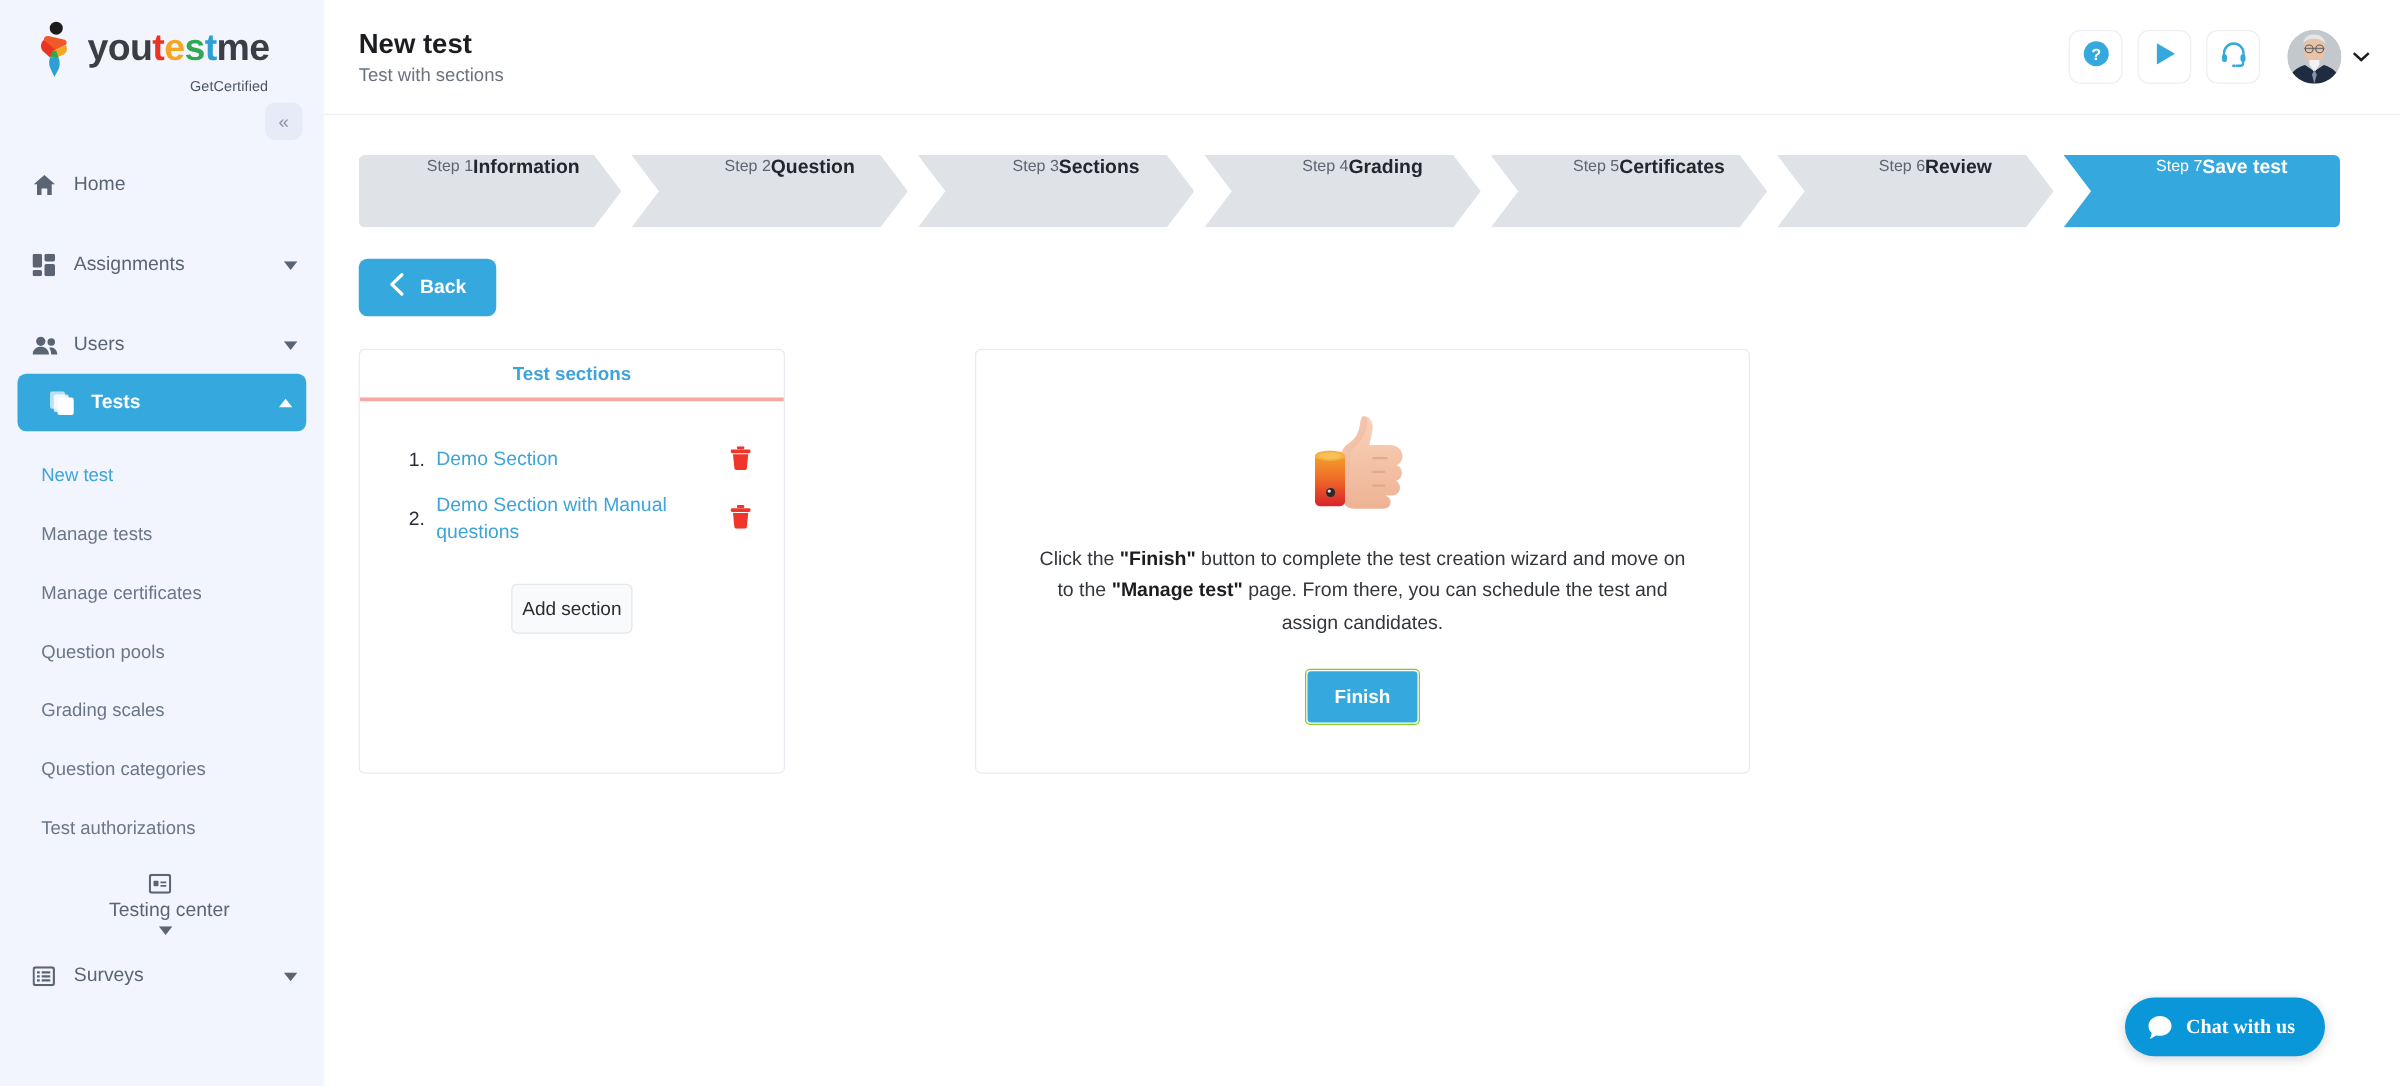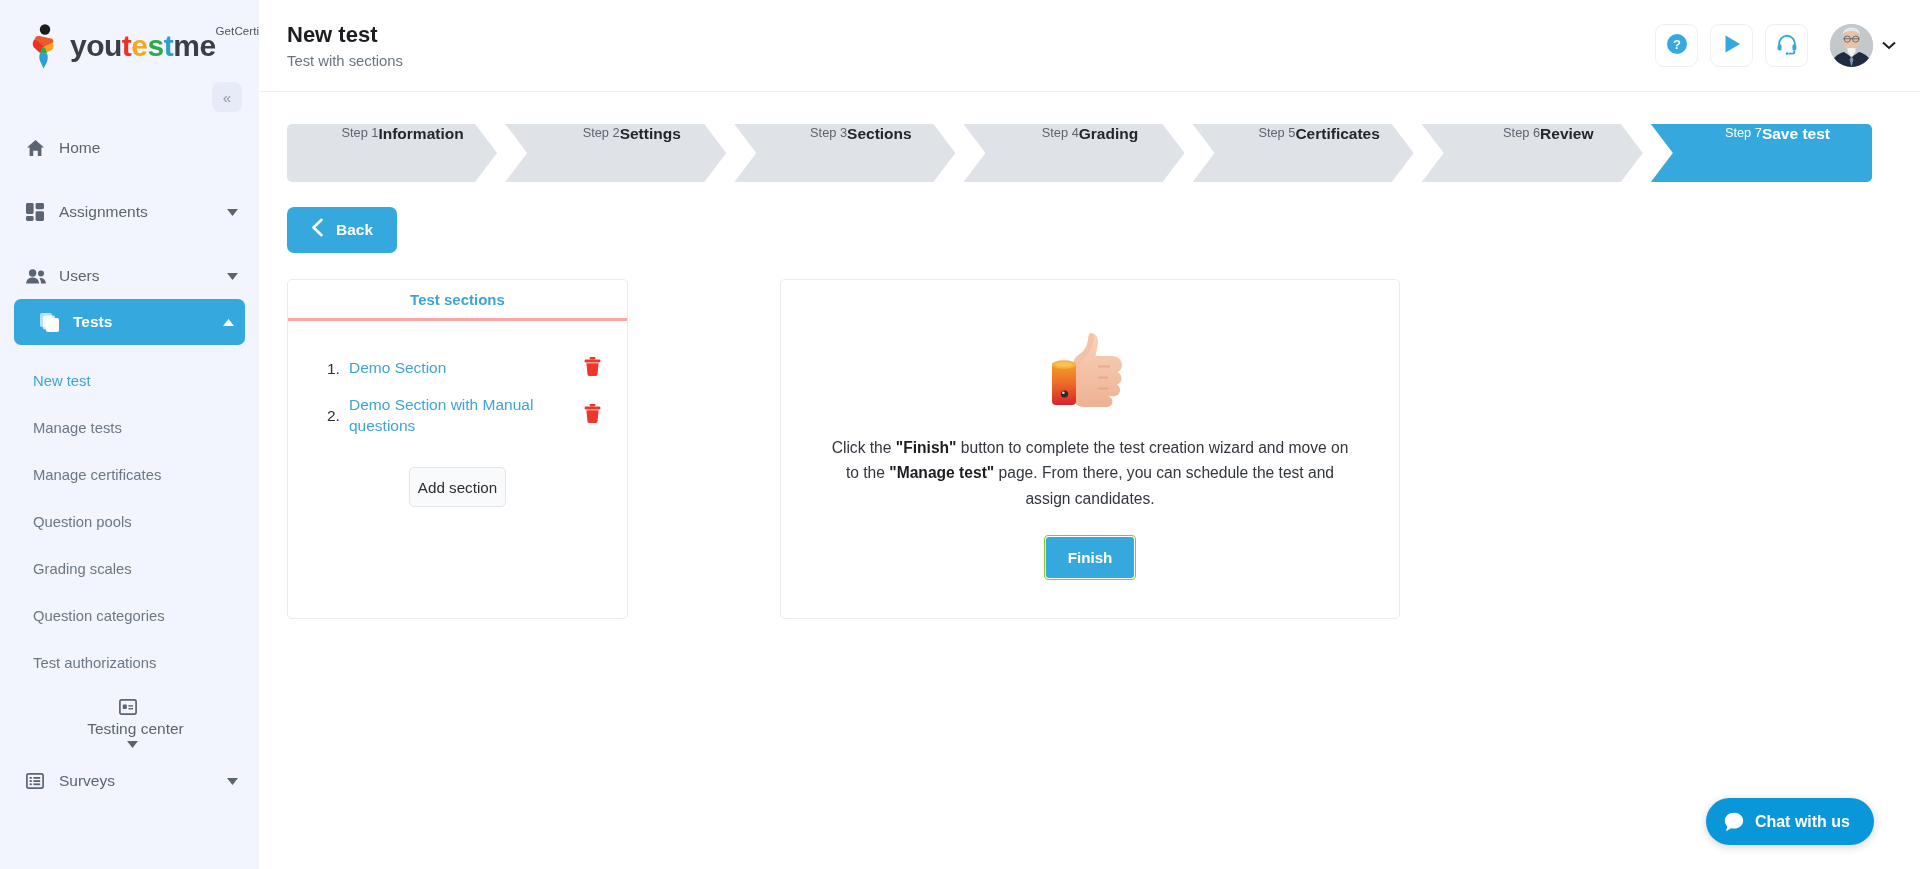--- a/index.html
+++ b/index.html
@@ -19,21 +19,21 @@
     flex: 0 0 259px;
     position: relative;
     overflow: hidden;
   }
   .logo-wrap {
     height: 92px;
     display: flex; align-items: center;
     padding-left: 28px;
     position: relative;
   }
-  .logo { display: flex; }
+  .logo { display: flex; flex-direction: column; }
   .logo-row { display: flex; align-items: center; gap: 9px; }
   .logo-mark { position: relative; width: 33px; height: 46px; }
   .logo-mark svg { display: block; }
   .logo-text {
     font-size: 30px; font-weight: bold; letter-spacing: -0.5px;
     line-height: 1; font-family: "Liberation Sans", sans-serif;
   }
   .logo-sub {
     font-size: 11.5px; color: #4b5563; text-align: right;
     margin-top: 2px; padding-right: 1px; letter-spacing: 0.1px;
@@ -174,25 +174,26 @@
   .finish-btn-wrap { display: flex; justify-content: center; margin-top: 24px; }
   .finish-btn-hl { border: 1px solid #84cc16; border-radius: 4px; padding: 1px; }
   .finish-btn {
     width: 88px; height: 41px; background: #35a8dd; border: none; border-radius: 3px;
     color: #fff; font-weight: bold; font-size: 15.2px; cursor: pointer;
     font-family: "Liberation Sans", sans-serif;
   }
 
   
   .chat-widget {
-    position: absolute; right: 46px; bottom: 24px;
+    position: absolute; right: 60px; bottom: 24px;
     height: 47px; padding: 0 24px 0 18px; border-radius: 24px;
     background: #0a97d9; color: #fff; font-size: 16px; font-weight: bold;
     display: flex; align-items: center; gap: 11px; cursor: pointer;
     box-shadow: 0 2px 9px rgba(0,0,0,0.18);
+    font-family: Liberation Serif, serif;
   }
   .chat-bubble { width: 20px; height: 20px; display:flex; align-items:center; }
 </style>
 </head>
 <body>
 
 <div class="app">
 
   <aside class="sidebar">
 
@@ -409,21 +410,21 @@
 
     <div class="content">
 
       <div class="steps">
         <div class="step">
           <span class="s-num">Step 1</span>
           <span class="s-lbl">Information</span>
         </div>
         <div class="step with-notch">
           <span class="s-num">Step 2</span>
-          <span class="s-lbl">Settings</span>
+          <span class="s-lbl">Question</span>
         </div>
         <div class="step with-notch">
           <span class="s-num">Step 3</span>
           <span class="s-lbl">Sections</span>
         </div>
         <div class="step with-notch">
           <span class="s-num">Step 4</span>
           <span class="s-lbl">Grading</span>
         </div>
         <div class="step with-notch">

